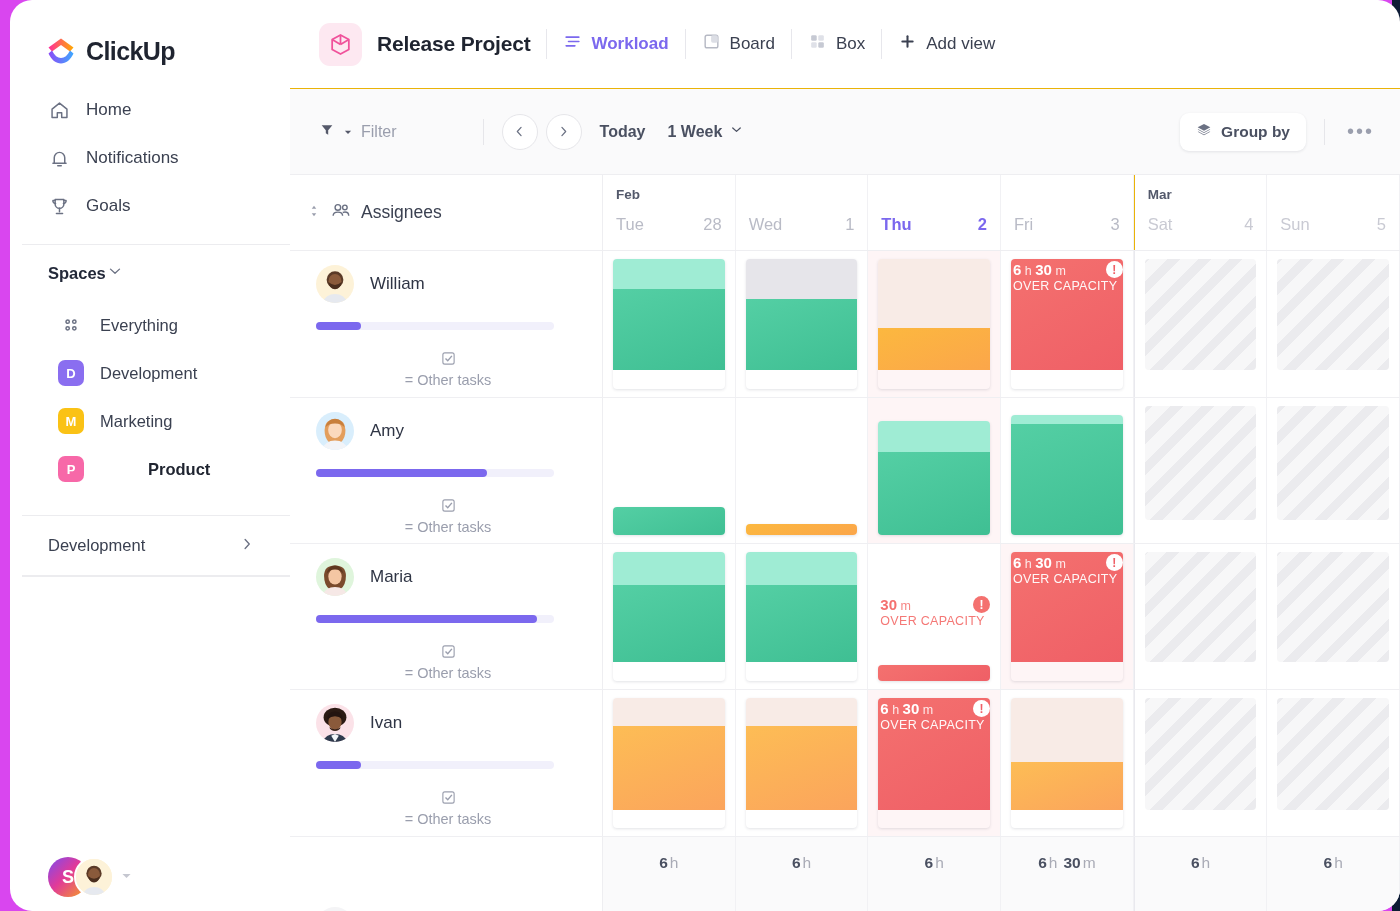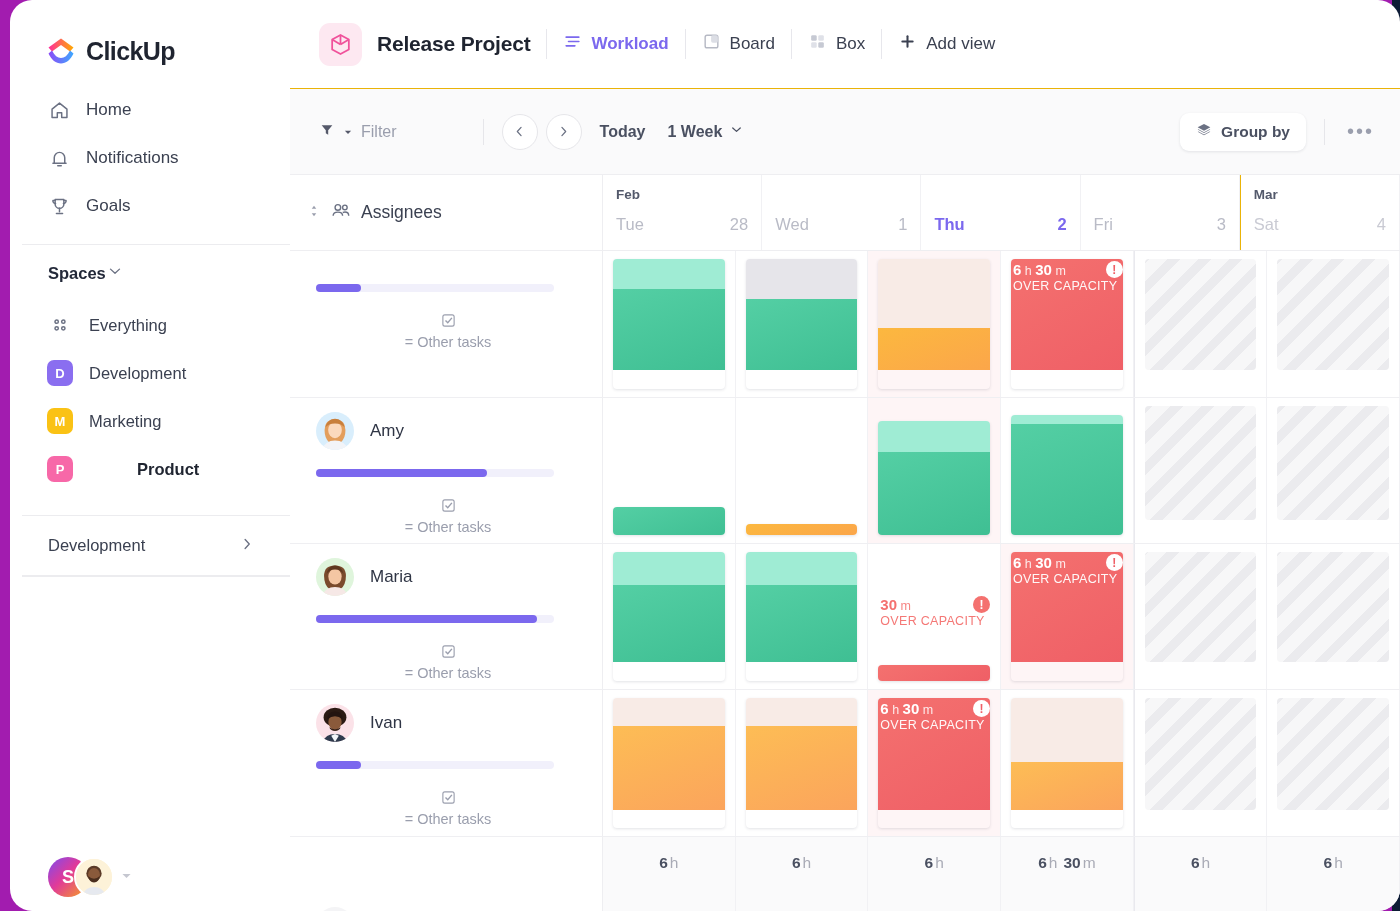--- a/index.html
+++ b/index.html
@@ -5,21 +5,21 @@
   * { box-sizing: border-box; margin: 0; padding: 0; }
   html, body {
     width: 1400px; height: 911px;
     font-family: "Liberation Sans", sans-serif;
     background: #0d1b35;
     overflow: hidden;
   }
   .app {
     position: relative;
     width: 1392px; height: 911px;
-    background: #a21caf;
+    background: #d946ef;
   }
   
   .sidebar {
     position: absolute;
     left: 10px; top: 0;
     width: 280px; height: 911px;
     background: #ffffff;
     border-top-left-radius: 22px;
     border-bottom-left-radius: 22px;
     overflow: hidden;
@@ -50,21 +50,21 @@
     display: flex; align-items: center; justify-content: flex-start;
     padding: 0 34px 0 38px;
     height: 56px;
     cursor: pointer;
   }
   .section-head .t { font-size: 16.5px; font-weight: bold; color: #232939; }
   .space-item {
     display: flex; align-items: center;
     gap: 16px;
     height: 48px;
-    padding-left: 37px;
+    padding-left: 48px;
     cursor: pointer;
   }
   .space-badge {
     width: 26px; height: 26px; flex: 0 0 26px;
     border-radius: 7px;
     color: #fff; font-size: 13px; font-weight: bold;
     display: flex; align-items: center; justify-content: center;
   }
   .space-item .lbl { font-size: 16.5px; color: #3b4151; }
   .space-item.active .lbl { font-weight: bold; color: #1f2430; margin-left: 48px; }
@@ -607,27 +607,46 @@
               <span class="dnum">3</span>
             </div>
         </div>
         <div class="day-col dim weekend-start">
           <div class="mon-lbl">Mar</div>
           <div class="day-line">
               <span class="dow">Sat</span>
               <span class="dnum">4</span>
             </div>
         </div>
+        <div class="day-col dim">
+          <div class="mon-lbl ghost">&nbsp;</div>
+          <div class="day-line">
+              <span class="dow">Sun</span>
+              <span class="dnum">5</span>
+            </div>
+        </div>
       </div>
     </div>
 
     <div class="rows">
 
       <div class="prow" style="height:147px">
         <div class="prow-left">
+          <div class="person">
+            <span class="avatar">
+              <svg viewBox="0 0 40 40" width="38" height="38">
+                <rect width="40" height="40" fill="#fdf2d8"></rect>
+                <circle cx="20" cy="15.5" r="8.8" fill="#5b3a27"></circle>
+                <ellipse cx="20" cy="17" rx="6.8" ry="7.6" fill="#8a5a3b"></ellipse>
+                <path d="M13 18 q7 6 14 0 q-1 7.5 -7 7.5 q-6 0 -7 -7.5Z" fill="#4a2e1e"></path>
+                <path d="M6.5 40 q3.8 -9.5 13.5 -9.5 q9.7 0 13.5 9.5 Z" fill="#e6e9ef"></path>
+              </svg>
+            </span>
+            <span class="pname">William</span>
+          </div>
           <div class="cap-track">
             <div class="cap-fill" style="width:19%"></div>
           </div>
           <div class="other-tasks">
             <span>
               <svg viewBox="0 0 20 20" width="15" height="15" fill="none" stroke="#9a9ead" stroke-width="1.5">
                 <rect x="2.5" y="2.5" width="15" height="15" rx="2.6"></rect>
                   <path d="M6 10 L9 13 L14.5 6.5" stroke-width="1.9"></path>
               </svg>
             </span>

